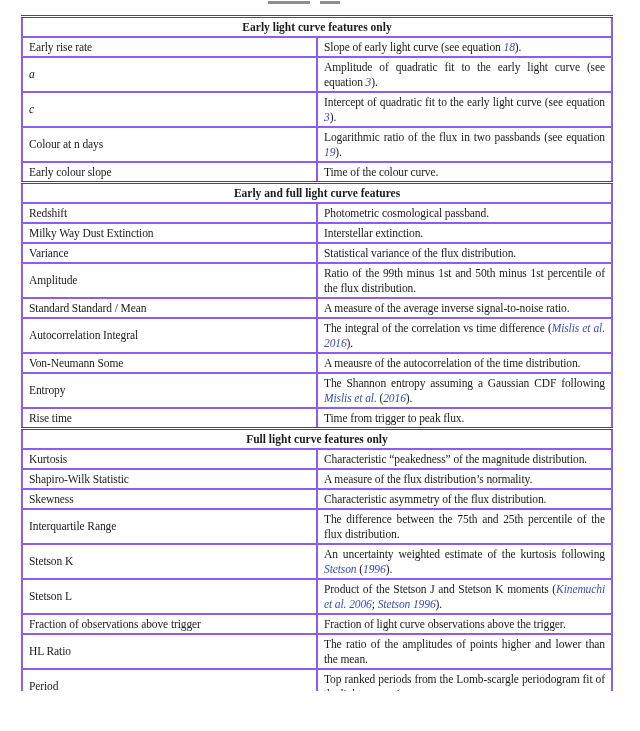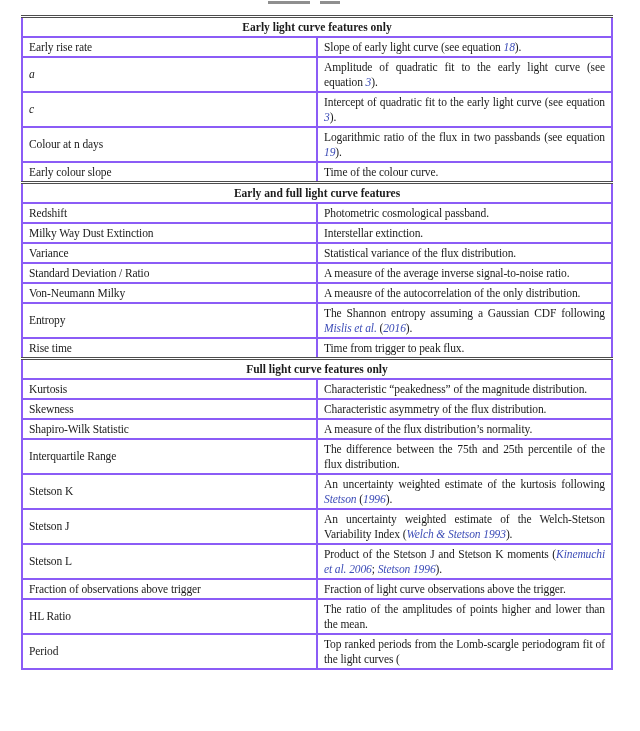--- a/index.html
+++ b/index.html
@@ -79,64 +79,68 @@
       </tr>
       <tr>
         <td class="feat"><span>Milky Way Dust Extinction</span></td>
         <td class="desc"><span>Interstellar extinction.</span></td>
       </tr>
       <tr>
         <td class="feat"><span>Variance</span></td>
         <td class="desc"><span>Statistical variance of the flux distribution.</span></td>
       </tr>
       <tr>
-        <td class="feat"><span>Standard Deviation / Ratio</span></td>
+        <td class="feat"><span>Amplitude</span></td>
+        <td class="desc"><span>Ratio of the 99th minus 1st and 50th minus 1st percentile of the flux distribution.</span></td>
+      </tr>
+      <tr>
+        <td class="feat"><span>Standard Standard / Mean</span></td>
         <td class="desc"><span>A measure of the average inverse signal-to-noise ratio.</span></td>
       </tr>
       <tr>
-        <td class="feat"><span>Von-Neumann Milky</span></td>
-        <td class="desc"><span>A meausre of the autocorrelation of the only distribution.</span></td>
+        <td class="feat"><span>Autocorrelation Integral</span></td>
+        <td class="desc"><span>The integral of the correlation vs time difference (</span><a class="lnk">Mislis et al. 2016</a><span>).</span></td>
+      </tr>
+      <tr>
+        <td class="feat"><span>Von-Neumann Some</span></td>
+        <td class="desc"><span>A meausre of the autocorrelation of the time distribution.</span></td>
       </tr>
       <tr>
         <td class="feat"><span>Entropy</span></td>
         <td class="desc"><span>The Shannon entropy assuming a Gaussian CDF following </span><a class="lnk">Mislis et al.</a><span> (</span><a class="lnk">2016</a><span>).</span></td>
       </tr>
       <tr>
         <td class="feat"><span>Rise time</span></td>
         <td class="desc"><span>Time from trigger to peak flux.</span></td>
       </tr>
     </tbody>
 
     <tbody>
       <tr>
         <td class="sec" colspan="2">Full light curve features only</td>
       </tr>
       <tr>
         <td class="feat"><span>Kurtosis</span></td>
         <td class="desc"><span>Characteristic “peakedness” of the magnitude distribution.</span></td>
       </tr>
       <tr>
+        <td class="feat"><span>Shapiro-Wilk Statistic</span></td>
+        <td class="desc"><span>A measure of the flux distribution’s normality.</span></td>
+      </tr>
+      <tr>
         <td class="feat"><span>Skewness</span></td>
         <td class="desc"><span>Characteristic asymmetry of the flux distribution.</span></td>
-      </tr>
-      <tr>
-        <td class="feat"><span>Shapiro-Wilk Statistic</span></td>
-        <td class="desc"><span>A measure of the flux distribution’s normality.</span></td>
       </tr>
       <tr>
         <td class="feat"><span>Interquartile Range</span></td>
         <td class="desc"><span>The difference between the 75th and 25th percentile of the flux distribution.</span></td>
       </tr>
       <tr>
         <td class="feat"><span>Stetson K</span></td>
         <td class="desc"><span>An uncertainty weighted estimate of the kurtosis following </span><a class="lnk">Stetson</a><span> (</span><a class="lnk">1996</a><span>).</span></td>
-      </tr>
-      <tr>
-        <td class="feat"><span>Stetson J</span></td>
-        <td class="desc"><span>An uncertainty weighted estimate of the Welch-Stetson Variability Index (</span><a class="lnk">Welch &amp; Stetson 1993</a><span>).</span></td>
       </tr>
       <tr>
         <td class="feat"><span>Stetson L</span></td>
         <td class="desc"><span>Product of the Stetson J and Stetson K moments (</span><a class="lnk">Kinemuchi et al. 2006</a><span>; </span><a class="lnk">Stetson 1996</a><span>).</span></td>
       </tr>
       <tr>
         <td class="feat"><span>Fraction of observations above trigger</span></td>
         <td class="desc"><span>Fraction of light curve observations above the trigger.</span></td>
       </tr>
       <tr>

